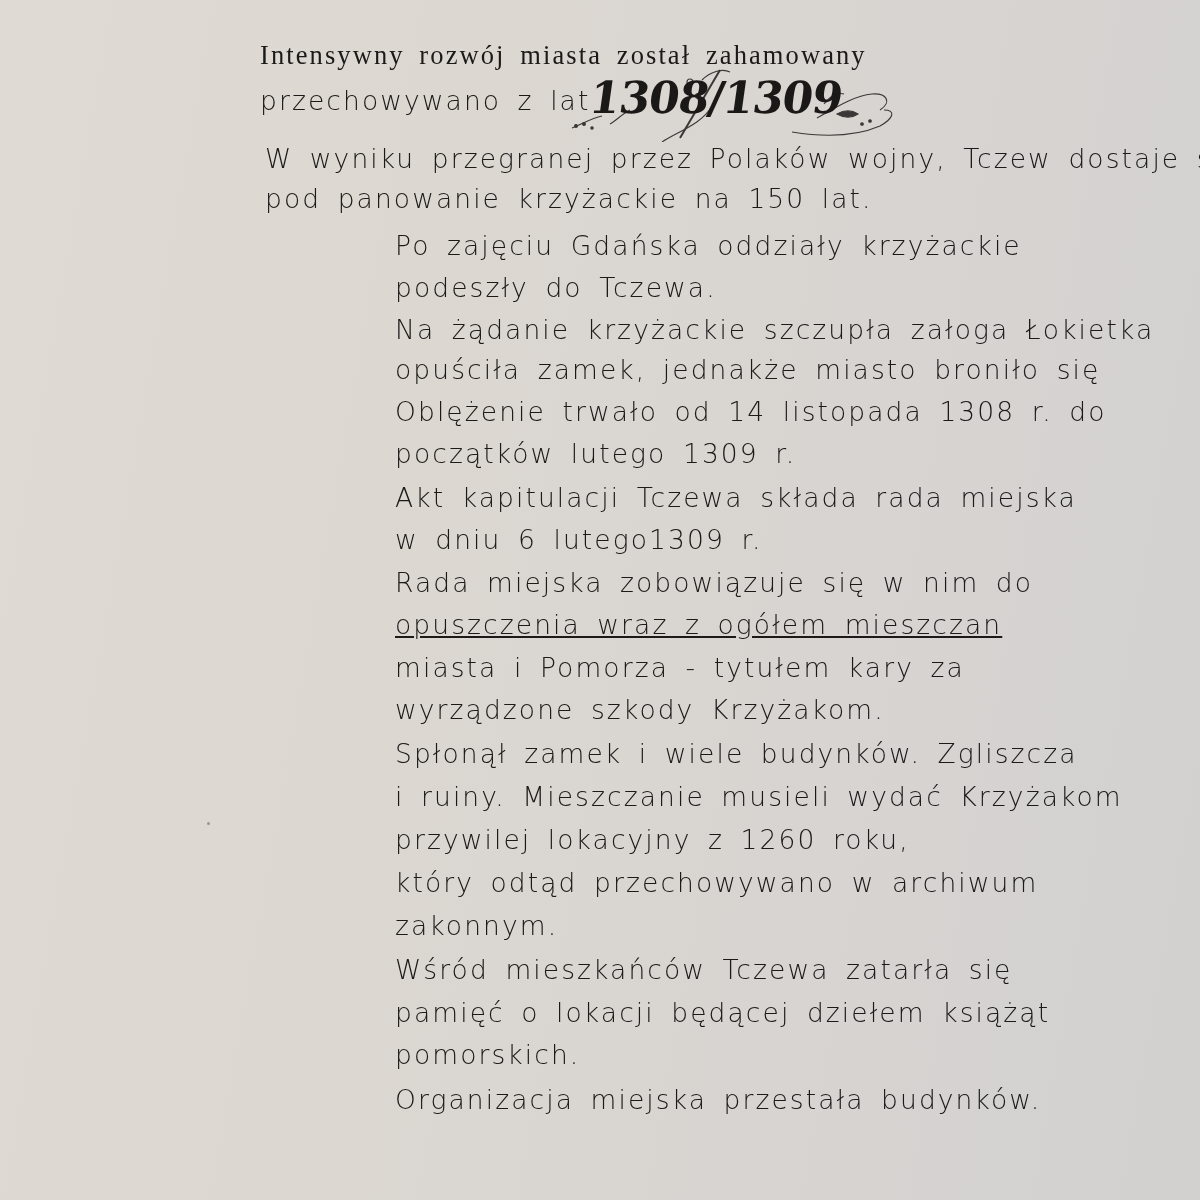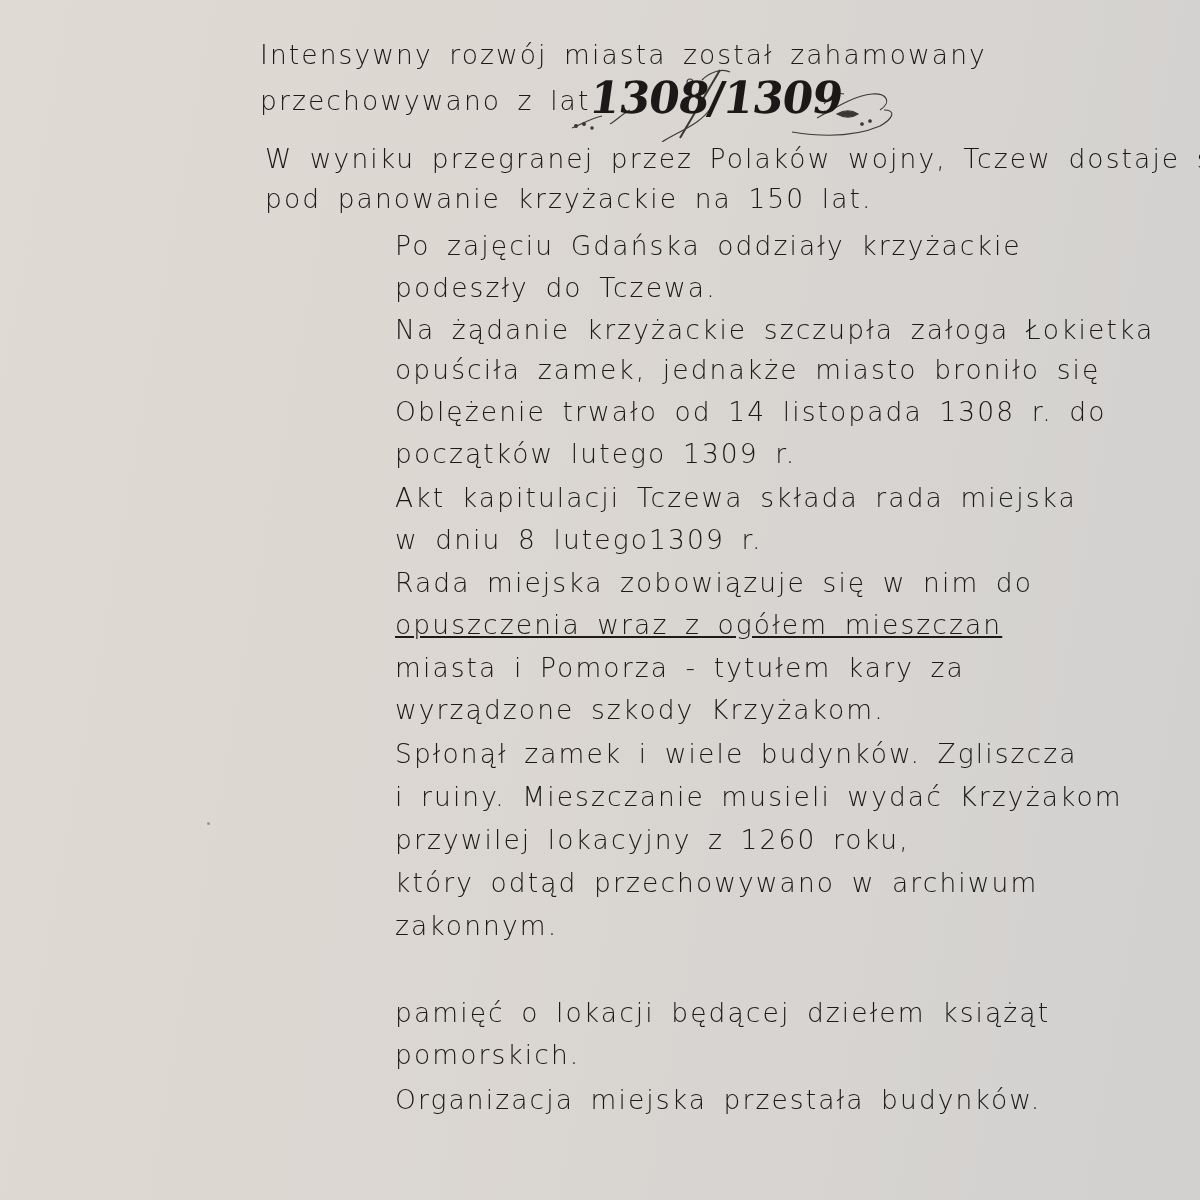--- a/index.html
+++ b/index.html
@@ -65,21 +65,21 @@
       height: 3px;
       border-radius: 50%;
       background: #9a9590;
     }
   </style>
 </head>
 <body>
 
 <div class="page">
 
-  <div class="line intro" style="top:42px;">Intensywny rozwój miasta został zahamowany</div>
+  <div class="line intro" style="top:42px;font-family:Liberation Serif, serif;">Intensywny rozwój miasta został zahamowany</div>
   <div class="line intro" style="top:88px;">przechowywano z lat</div>
 
   <div class="date-ornament">
     <svg class="date-svg" width="340" height="76" viewBox="0 0 340 76">
       <g fill="none" stroke="#3a3836" stroke-width="1.1">
 
         <path d="M10 62 C 20 58, 30 52, 40 50"></path>
         <path d="M48 58 C 55 54, 60 48, 68 44"></path>
         <circle cx="14" cy="60" r="1.4" fill="#3a3836"></circle>
         <circle cx="22" cy="58" r="1.4" fill="#3a3836"></circle>
@@ -105,28 +105,29 @@
   <div class="line para1" style="top:146px;">W wyniku przegranej przez Polaków wojny, Tczew dostaje się</div>
   <div class="line para1" style="top:186px;">pod panowanie krzyżackie na 150 lat.</div>
 
   <div class="line body" style="top:233px;">Po zajęciu Gdańska oddziały krzyżackie</div>
   <div class="line body" style="top:275px;">podeszły do Tczewa.</div>
   <div class="line body" style="top:317px;">Na żądanie krzyżackie szczupła załoga Łokietka</div>
   <div class="line body" style="top:357px;">opuściła zamek, jednakże miasto broniło się</div>
   <div class="line body" style="top:399px;">Oblężenie trwało od 14 listopada 1308 r. do</div>
   <div class="line body" style="top:441px;">początków lutego 1309 r.</div>
   <div class="line body" style="top:485px;">Akt kapitulacji Tczewa składa rada miejska</div>
-  <div class="line body" style="top:527px;">w dniu 8 lutego1309 r.</div>
+  <div class="line body" style="top:527px;">w dniu 6 lutego1309 r.</div>
   <div class="line body" style="top:570px;">Rada miejska zobowiązuje się w nim do</div>
   <div class="line body" style="top:612px;text-decoration:underline;">opuszczenia wraz z ogółem mieszczan</div>
   <div class="line body" style="top:655px;">miasta i Pomorza - tytułem kary za</div>
   <div class="line body" style="top:741px;">Spłonął zamek i wiele budynków. Zgliszcza</div>
   <div class="line body" style="top:697px;">wyrządzone szkody Krzyżakom.</div>
   <div class="line body" style="top:784px;">i ruiny. Mieszczanie musieli wydać Krzyżakom</div>
   <div class="line body" style="top:827px;">przywilej lokacyjny z 1260 roku,</div>
   <div class="line body" style="top:870px;">który odtąd przechowywano w archiwum</div>
   <div class="line body" style="top:913px;">zakonnym.</div>
+  <div class="line body" style="top:957px;">Wśród mieszkańców Tczewa zatarła się</div>
   <div class="line body" style="top:1000px;">pamięć o lokacji będącej dziełem książąt</div>
   <div class="line body" style="top:1042px;text-align:right;">pomorskich.</div>
   <div class="line body" style="top:1087px;">Organizacja miejska przestała budynków.</div>
 
   <div class="speck"></div>
 </div>
 
 </body></html>

